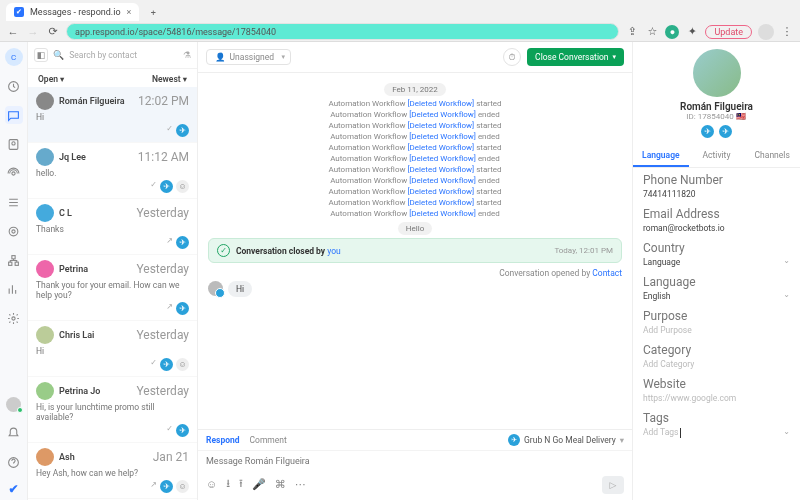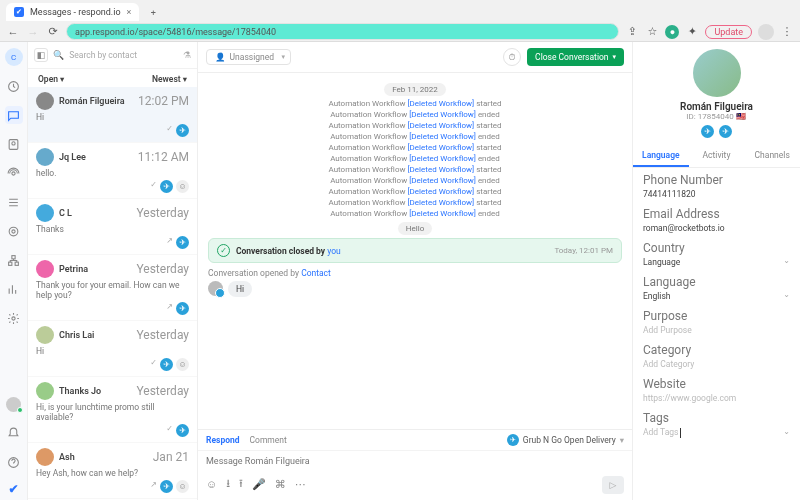--- a/index.html
+++ b/index.html
@@ -57,21 +57,21 @@
   .bub{background:#eef0f2;border-radius:10px;padding:3px 8px;font-size:8.5px;color:#444}
   .img-av{width:15px;height:15px;border-radius:50%;background:#bbb;position:relative;flex:none}
   .img-av:after{content:"";position:absolute;right:-2px;bottom:-2px;width:8px;height:8px;border-radius:50%;background:#2aa1da;border:1px solid #fff}
   .datechip{text-align:center;margin:5px auto}
   .datechip span{background:#f1f1f1;border-radius:10px;padding:2px 8px;font-size:8px;color:#777}
   .wf{text-align:center;font-size:8px;color:#888;margin:2px 0}
   .wf a{color:#2a74ff;text-decoration:none}
   .closed{background:#e6f7ee;border:1px solid #c9ebd8;border-radius:6px;margin:5px 0;padding:5px 8px;display:flex;align-items:center;gap:6px;font-size:8.5px}
   .closed .ico{width:13px;height:13px;border:1.3px solid #1fa463;border-radius:50%;color:#1fa463;display:flex;align-items:center;justify-content:center;font-size:8px}
   .closed .t{margin-left:auto;color:#999;font-size:8px}
-  .opened{text-align:left;font-size:8.5px;color:#888;margin:3px 0}
+  .opened{text-align:right;font-size:8.5px;color:#888;margin:3px 0}
   .opened a{color:#2a74ff}
   
   .comp{border-top:1px solid #eee}
   .ctabs{display:flex;align-items:center;padding:4px 8px;gap:10px;font-size:8.5px;border-bottom:1px solid #f3f3f3}
   .ctabs .act{color:#2a74ff;font-weight:700}
   .chan{margin-left:auto;display:flex;align-items:center;gap:4px;border:0;font-size:8.5px;color:#555}
   .chan .ci{width:12px;height:12px;border-radius:50%;background:#2aa1da;color:#fff;font-size:7px;display:flex;align-items:center;justify-content:center}
   .cinput{padding:5px 8px}
   .cinput input{border:0;width:100%;font-size:9px;color:#aaa;outline:none}
   .ctools{display:flex;align-items:center;gap:9px;padding:4px 8px 6px;color:#888}
@@ -270,21 +270,21 @@
       <div class="prev">Hi</div>
       <div class="icons">
             <span class="chk">✓</span>
             <span class="chip tg">✈</span>
             <span class="chip" style="background:#eee;color:#888">☺</span>
           </div>
     </div>
         <div class="row">
       <div class="rtop">
         <div class="av" style="background:#9c8"></div>
-        <div class="name">Thanks Jo</div>
+        <div class="name">Petrina Jo</div>
         <div class="time">Yesterday</div>
       </div>
       <div class="prev">Hi, is your lunchtime promo still available?</div>
       <div class="icons">
             <span class="chk">✓</span>
             <span class="chip tg">✈</span>
           </div>
     </div>
         <div class="row">
       <div class="rtop">
@@ -339,21 +339,21 @@
           <div class="img-av"></div>
           <div class="bub">Hi</div>
         </div>
     </div>
     <div class="comp">
       <div class="ctabs">
         <span class="act">Respond</span>
         <span style="color:#888">Comment</span>
         <span class="chan">
             <span class="ci">✈</span>
-            <span>Grub N Go Open Delivery</span> 
+            <span>Grub N Go Meal Delivery</span> 
             <span style="color:#aaa">▾</span>
           </span>
       </div>
       <div class="cinput"><input placeholder="Message Román Filgueira" style=""></div>
       <div class="ctools">
         <span class="ti">☺</span>
         <span class="ti">⭳</span>
         <span class="ti">⭱</span>
         <span class="ti">🎤</span>
         <span class="ti">⌘</span>

